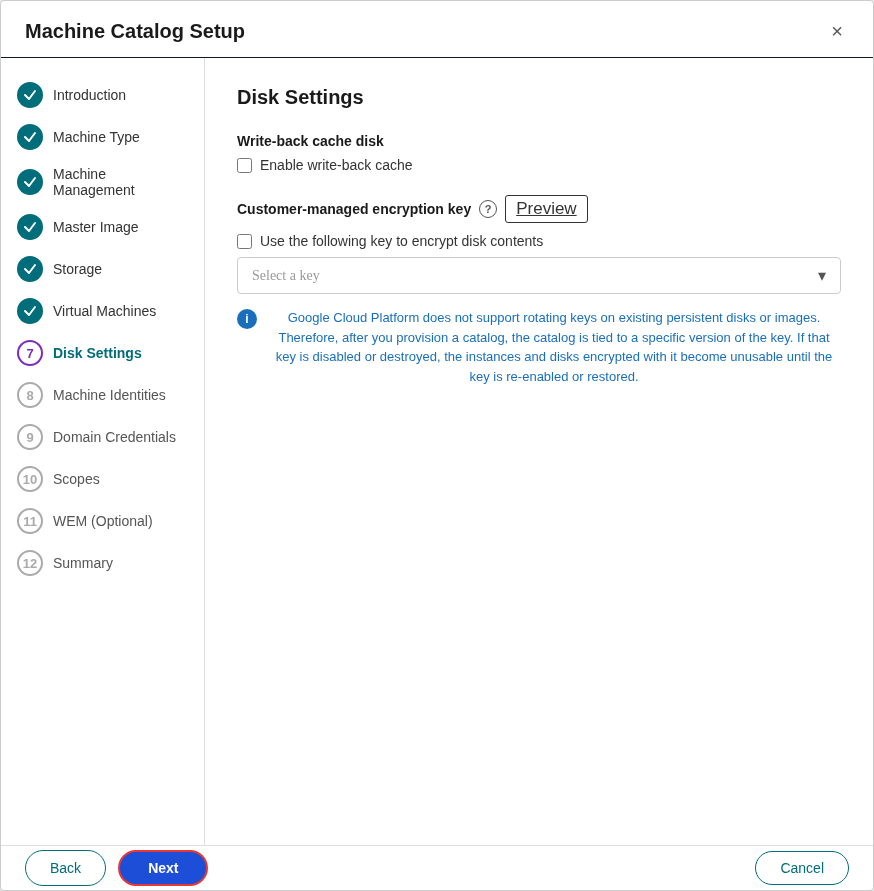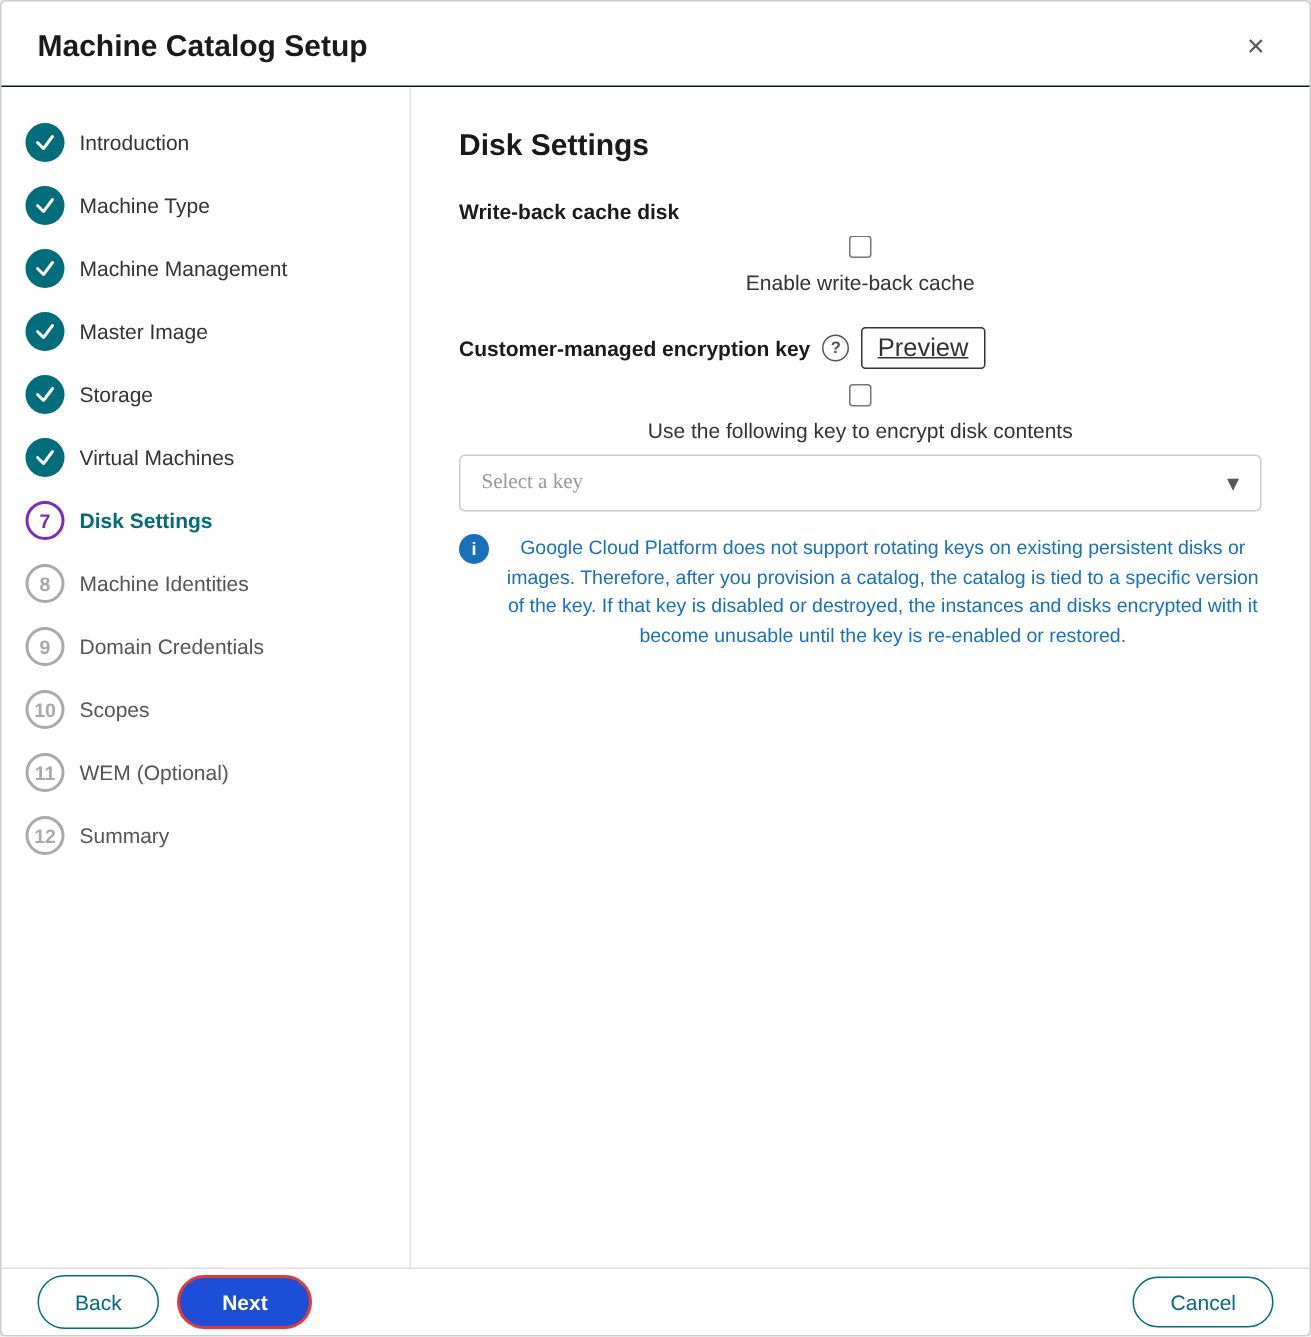--- a/index.html
+++ b/index.html
@@ -42,21 +42,21 @@
       color: #555;
       line-height: 1;
       padding: 2px 6px;
     }
     .dialog-body {
       display: flex;
       flex: 1;
     }
     
     .sidebar {
-      width: 273px;
+      width: 204px;
       border-right: 1px solid #ddd;
       padding: 16px 0;
       flex-shrink: 0;
     }
     .sidebar-item {
       display: flex;
       align-items: center;
       padding: 8px 16px;
       cursor: pointer;
       color: #333;
@@ -115,21 +115,20 @@
       font-size: 14px;
       font-weight: 600;
       color: #1a1a1a;
       margin-bottom: 8px;
     }
     .checkbox-row {
       display: flex;
       align-items: center;
       gap: 8px;
       margin-bottom: 8px;
-      flex-direction: column;
     }
     .checkbox-row input[type="checkbox"] {
       width: 15px;
       height: 15px;
       cursor: pointer;
     }
     .checkbox-label {
       font-size: 14px;
       color: #333;
     }

